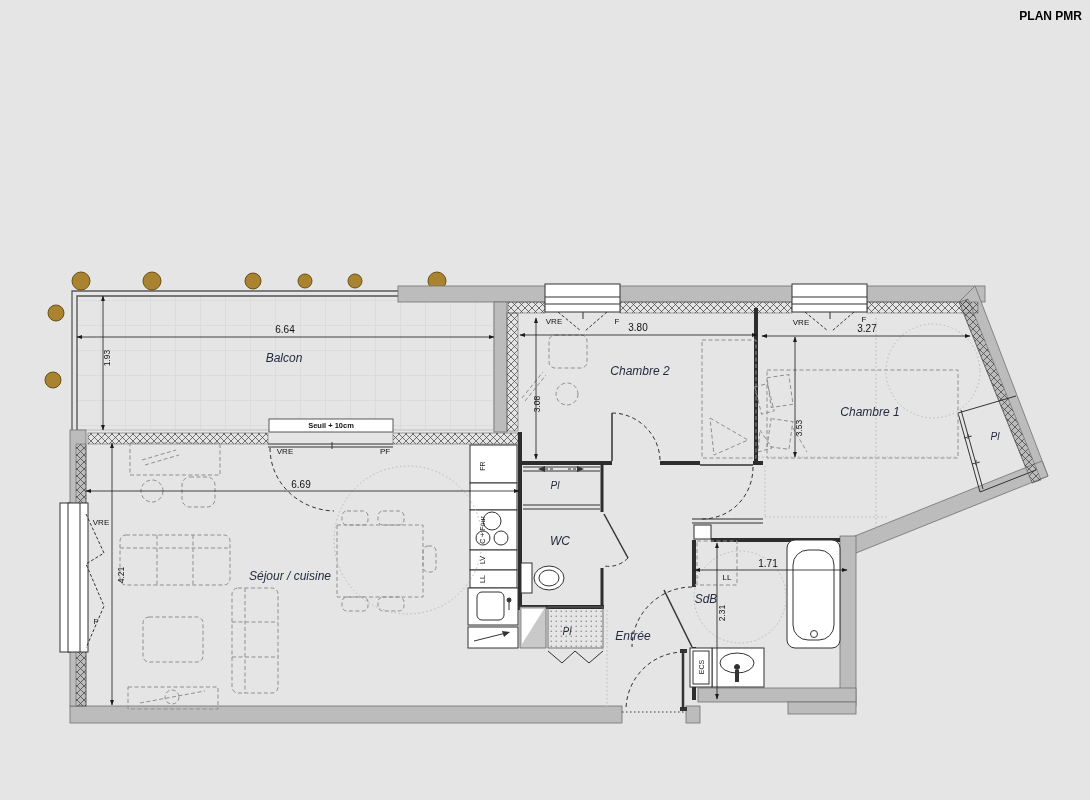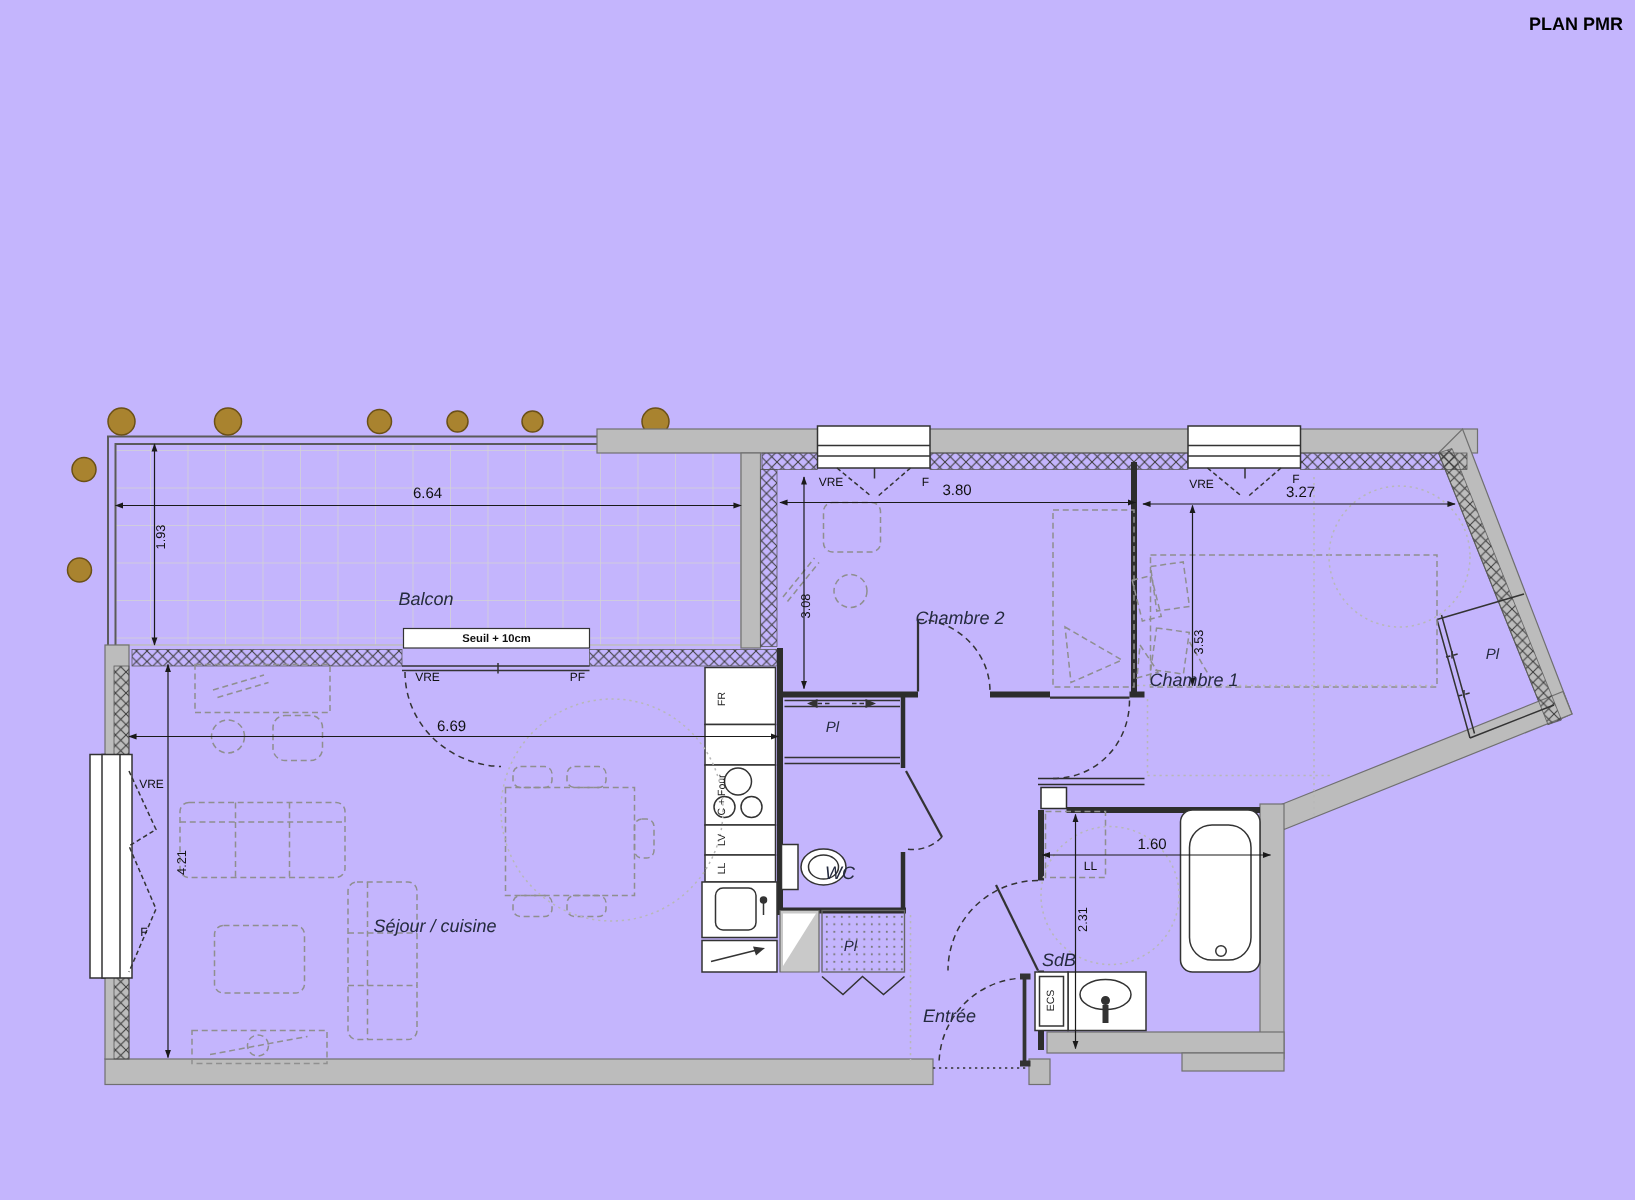--- a/index.html
+++ b/index.html
@@ -1,21 +1,21 @@
 <!DOCTYPE html>
 <html><head>
 <meta charset="utf-8">
 <style>
   html,body{margin:0;padding:0;background:#fff;}
-  #canvas{position:relative;width:1090px;height:800px;background:#c4b5fd;overflow:hidden;
+  #canvas{position:relative;width:1090px;height:800px;background:#e5e5e5;overflow:hidden;
           font-family:"Liberation Sans",sans-serif;}
   #plan-svg{position:absolute;left:0;top:0;}
   .lbl{position:absolute;transform:translate(-50%,-50%);color:#111;white-space:nowrap;
        font-family:"Liberation Sans",sans-serif;line-height:1;}
-  .room{font-style:italic;font-size:12px;color:#252b3f;margin-top:41px;}
+  .room{font-style:italic;font-size:12px;color:#252b3f;}
   .room-sm{font-style:italic;font-size:10px;color:#252b3f;}
   .dim{font-size:10px;color:#101010;}
   .vdim{transform:translate(-50%,-50%) rotate(-90deg);font-size:8.5px;color:#101010;}
   .win{font-size:8px;color:#101010;}
   .kit{transform:translate(-50%,-50%) rotate(-90deg);font-size:7px;color:#222;}
   .tiny{font-size:7.5px;color:#101010;font-weight:bold;}
   .title{position:absolute;right:8px;top:9px;font-weight:bold;font-size:12px;color:#000;}
 </style>
 </head>
 <body>
@@ -264,21 +264,21 @@
 <span class="lbl dim" style="left:285px;top:330px">6.64</span>
 <span class="lbl vdim" style="left:107px;top:358px">1.93</span>
 <span class="lbl tiny" style="left:331px;top:426px">Seuil + 10cm</span>
 
 <span class="lbl room" style="left:640px;top:371px">Chambre 2</span>
 <span class="lbl dim" style="left:638px;top:328px">3.80</span>
 <span class="lbl vdim" style="left:537px;top:404px">3.08</span>
 <span class="lbl win" style="left:554px;top:322px">VRE</span>
 <span class="lbl win" style="left:617px;top:322px">F</span>
 
-<span class="lbl room" style="left:796px;top:412px">Chambre 1</span>
+<span class="lbl room" style="left:870px;top:412px">Chambre 1</span>
 <span class="lbl dim" style="left:867px;top:329px">3.27</span>
 <span class="lbl vdim" style="left:799px;top:428px">3.53</span>
 <span class="lbl win" style="left:801px;top:323px">VRE</span>
 <span class="lbl win" style="left:864px;top:320px">F</span>
 <span class="lbl room-sm" style="left:995px;top:437px">Pl</span>
 
 <span class="lbl room" style="left:290px;top:576px">Séjour / cuisine</span>
 <span class="lbl dim" style="left:301px;top:485px">6.69</span>
 <span class="lbl vdim" style="left:121px;top:575px">4.21</span>
 <span class="lbl win" style="left:285px;top:452px">VRE</span>
@@ -291,18 +291,18 @@
 <span class="lbl kit" style="left:482px;top:560px">LV</span>
 <span class="lbl kit" style="left:482px;top:579px">LL</span>
 
 <span class="lbl room" style="left:560px;top:541px">WC</span>
 <span class="lbl room-sm" style="left:555px;top:486px">Pl</span>
 
 <span class="lbl room" style="left:633px;top:636px">Entrée</span>
 <span class="lbl room-sm" style="left:567px;top:632px">Pl</span>
 
 <span class="lbl room" style="left:706px;top:599px">SdB</span>
-<span class="lbl dim" style="left:768px;top:564px">1.60</span>
+<span class="lbl dim" style="left:768px;top:564px">1.71</span>
 <span class="lbl vdim" style="left:722px;top:613px">2.31</span>
 <span class="lbl win" style="left:727px;top:578px">LL</span>
 <span class="lbl kit" style="left:701px;top:667px">ECS</span>
 
 </div>
 
 </body></html>

